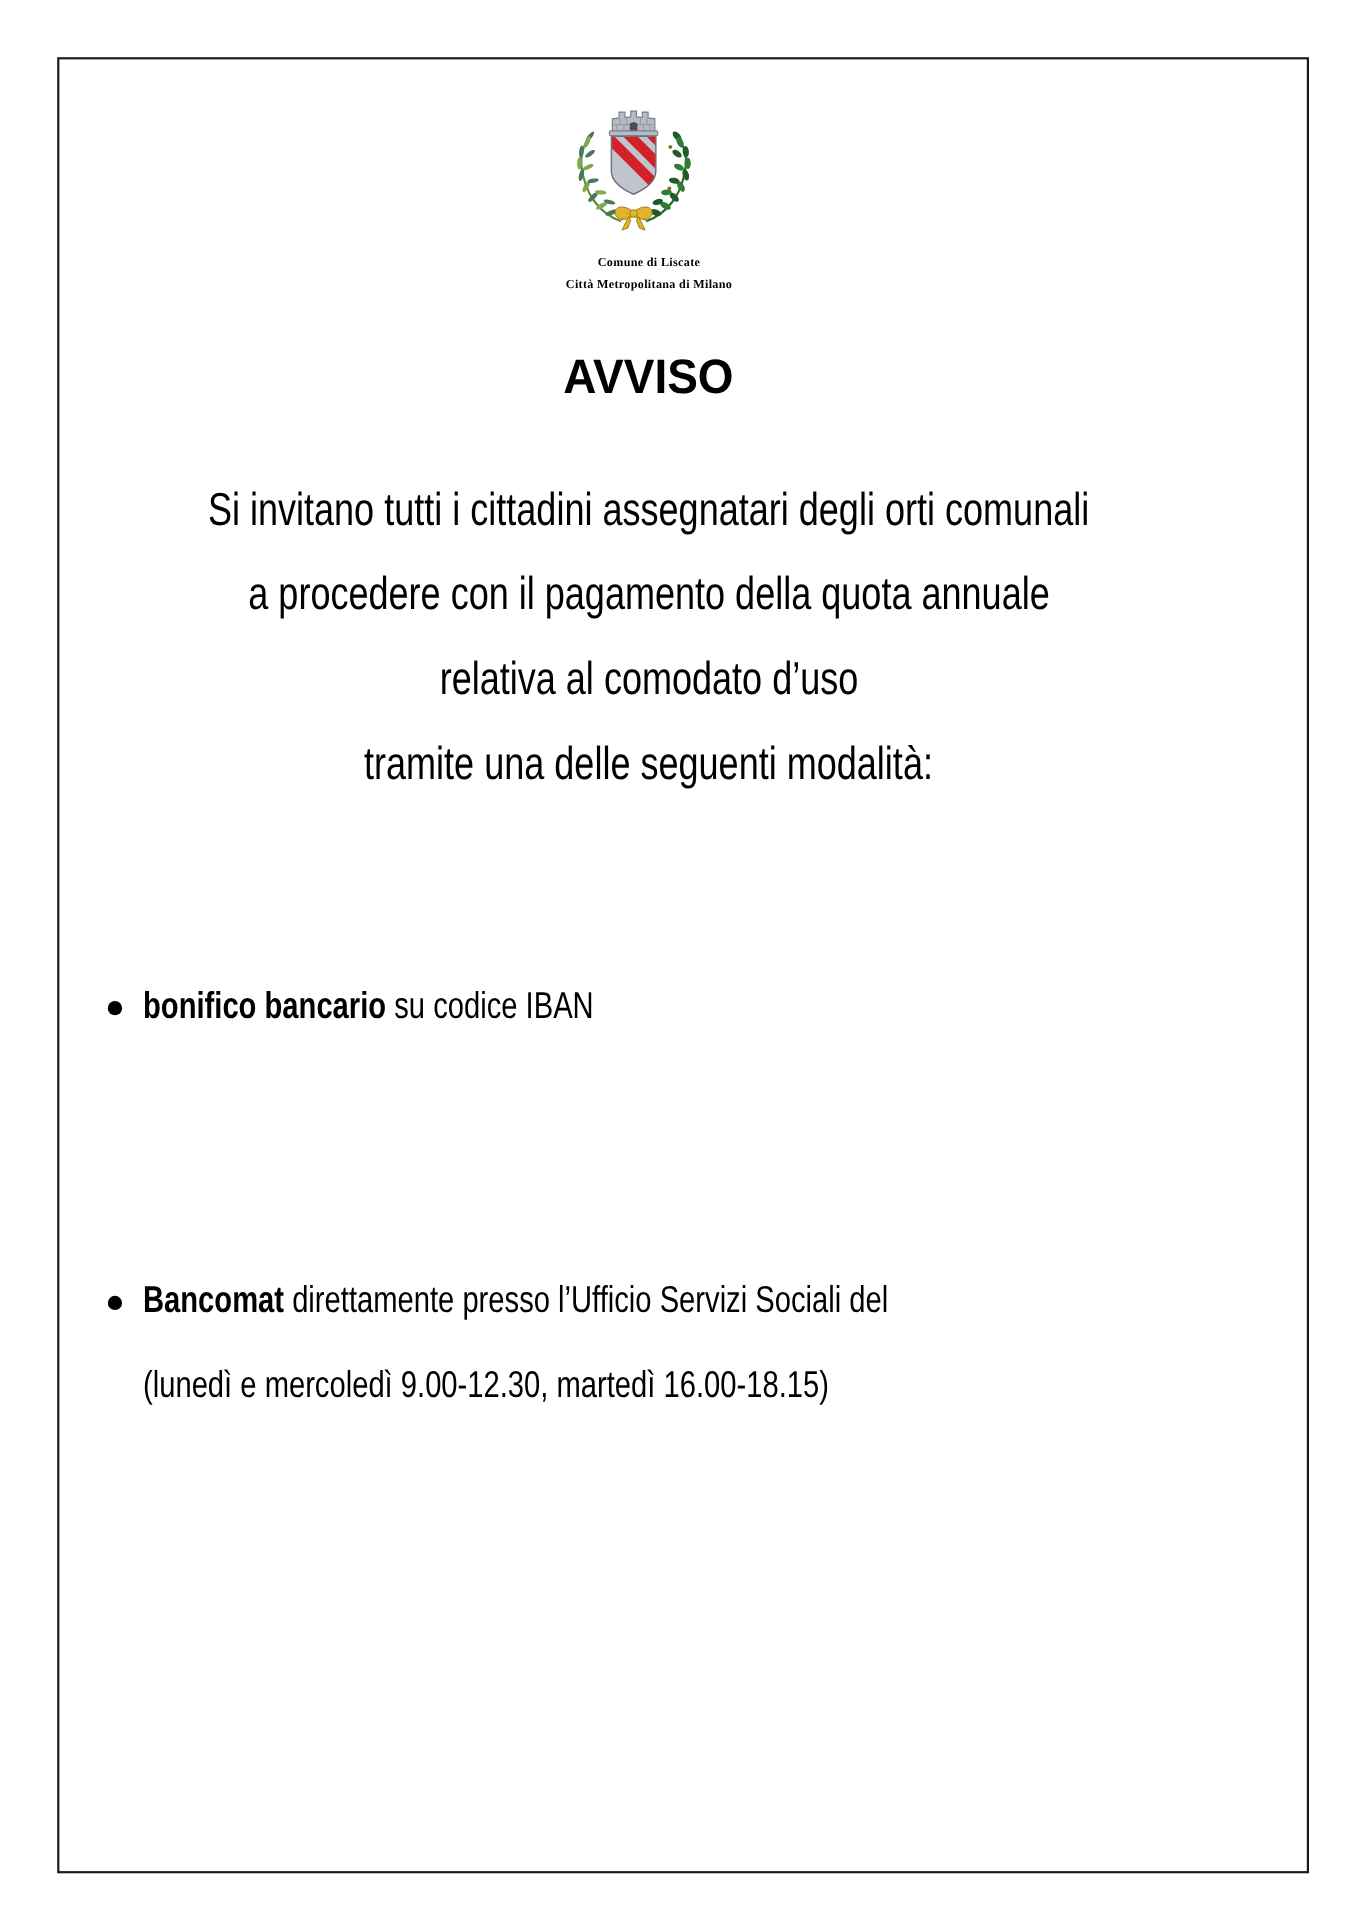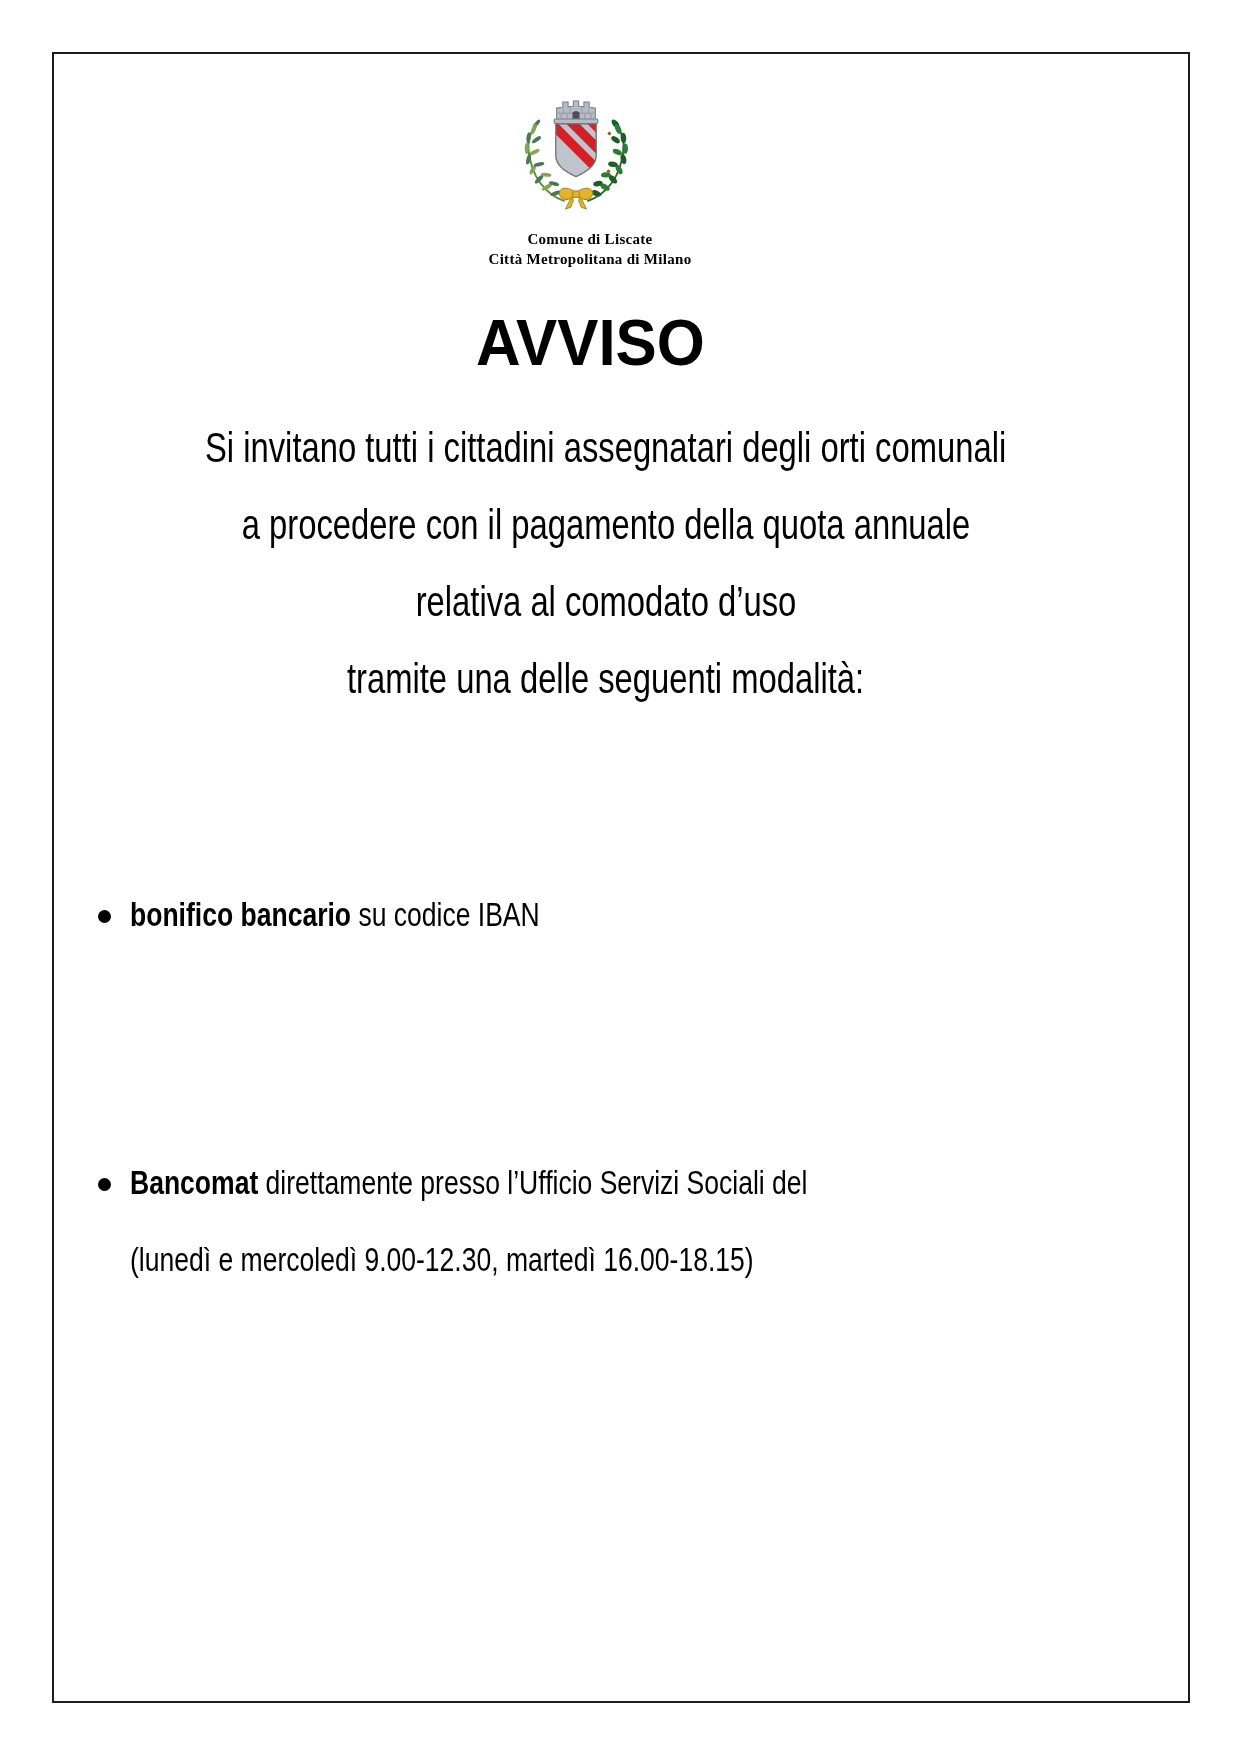--- a/index.html
+++ b/index.html
@@ -23,47 +23,46 @@
     position: absolute;
     left: 0; width: 1180px;
     text-align: center;
   }
   .crest-wrap { top: 94px; }
   .crest-wrap svg { display: inline-block; }
   .header-text {
     top: 229px;
     font-family: "Liberation Serif", serif;
     font-weight: 700;
-    font-size: 15px;
+    font-size: 11px;
     line-height: 20px;
     letter-spacing: 0.3px;
   }
   .title-wrap {
     top: 308px;
     font-weight: 700;
-    font-size: 65px;
+    font-size: 44px;
     line-height: 70px;
   }
   .cond {
     display: inline-block;
     transform: scaleX(0.78);
     transform-origin: 50% 50%;
     white-space: nowrap;
   }
   .cond-title {
     display: inline-block;
     transform: scaleX(0.95);
     transform-origin: 50% 50%;
     white-space: nowrap;
   }
   .condL { transform-origin: 0 50%; }
   .intro {
-    top: 409px;
+    top: 424px;
     font-size: 42px;
-    padding-left: 16px;
   }
   .line { height: 77px; line-height: 77px; }
   .b { font-weight: 700; }
   .bullet-item {
     position: absolute;
     left: 0; width: 1241px;
     font-size: 34px;
   }
   .bullet-item-1 { top: 876px; }
   .bullet-item-2 { top: 1144px; }

